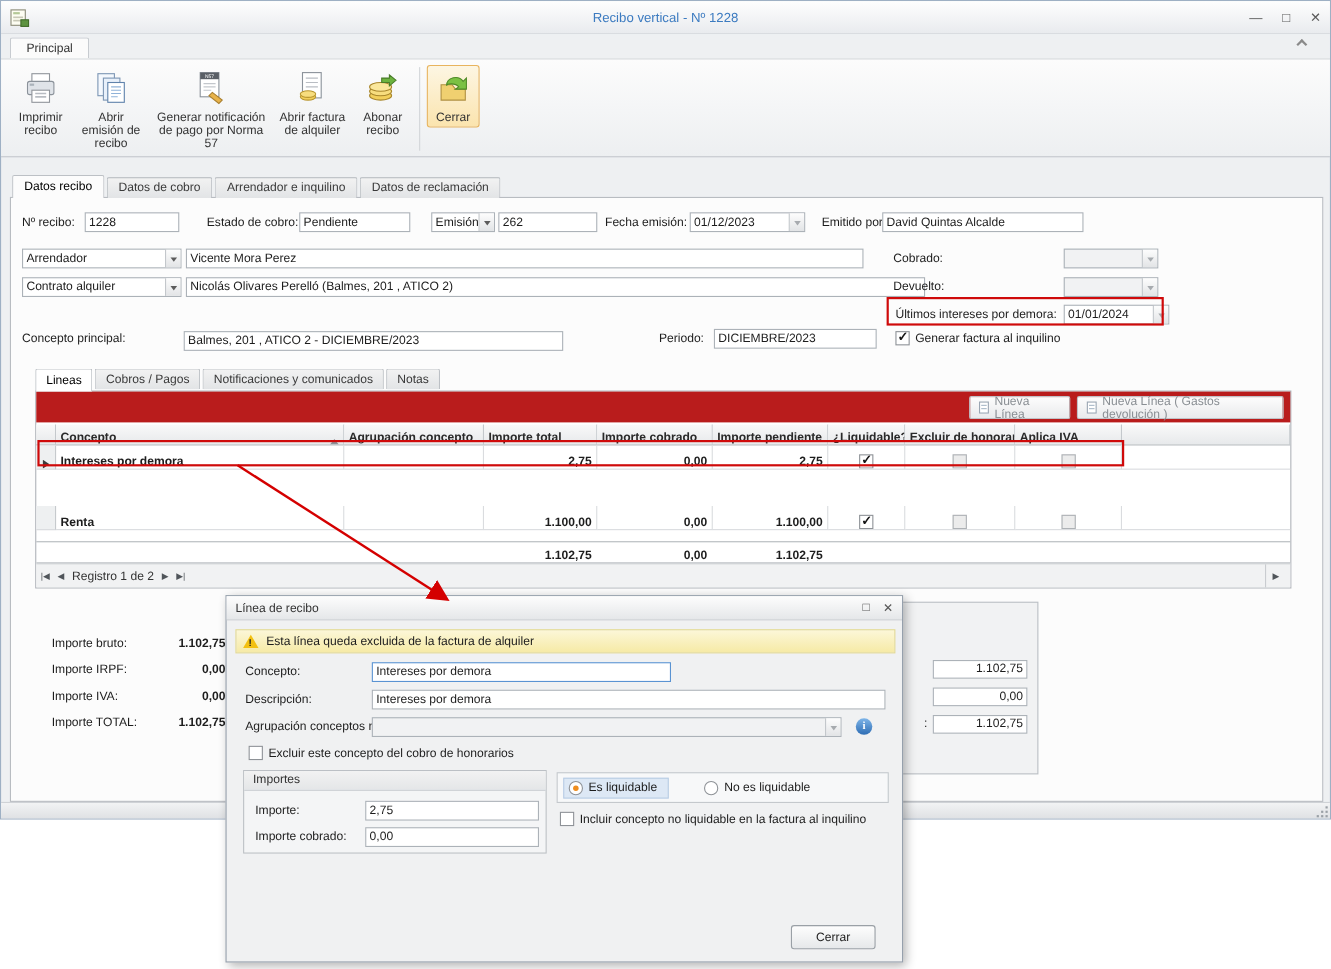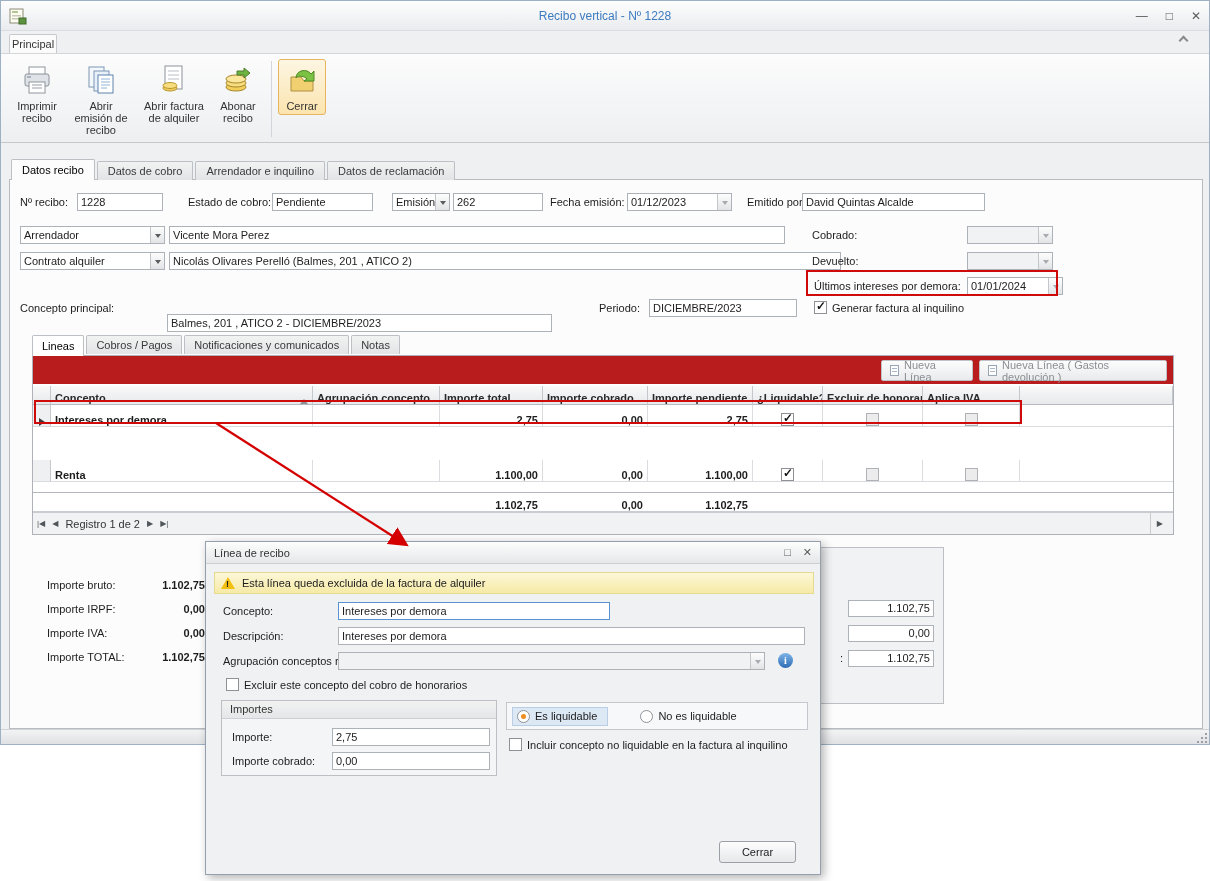--- a/index.html
+++ b/index.html
@@ -7,21 +7,21 @@
   body { background:#ffffff; font-family:"Liberation Sans", sans-serif; font-size:11px; color:#1d1d1d; position:relative; overflow:hidden; }
 
   
   .main-window { position:absolute; left:0; top:0; width:1210px; height:745px; background:#eef0f2; border:1px solid #9eb0c4; }
   .titlebar { height:30px; background:linear-gradient(#fefefe,#e9ebee); border-bottom:1px solid #d9dce0; display:flex; align-items:center; padding:0 8px; position:relative; }
   .titlebar .title { position:absolute; left:0; right:0; text-align:center; color:#3c7bc0; font-size:12px; }
   .win-controls { margin-left:auto; display:flex; gap:18px; color:#5a5a5a; font-size:12px; z-index:2; }
   .win-controls span { cursor:default; }
 
   .ribbon-tabs { height:22px; display:flex; align-items:flex-end; padding:0 8px; background:#eef0f2; position:relative; }
-  .ribbon-tab { padding:3px 2px 3px; background:#fbfbfb; border:1px solid #c7cbd0; border-bottom:none; border-radius:2px 2px 0 0; color:#333; }
+  .ribbon-tab { padding:3px 14px 3px; background:#fbfbfb; border:1px solid #c7cbd0; border-bottom:none; border-radius:2px 2px 0 0; color:#333; }
   .ribbon-collapse { position:absolute; right:22px; top:6px; width:7px; height:7px; border-left:2px solid #8a8a8a; border-top:2px solid #8a8a8a; transform:rotate(45deg); }
 
   .ribbon { height:90px; background:linear-gradient(#fcfcfc,#edeff1); border-top:1px solid #d4d7da; border-bottom:1px solid #c4c8cc; display:flex; align-items:flex-start; padding:5px 8px 0; }
   .ribbon-btn { display:flex; flex-direction:column; align-items:center; padding:4px 3px 2px; text-align:center; color:#333; border:1px solid transparent; border-radius:3px; }
   .ribbon-btn .lbl2 { line-height:12px; margin-top:2px; }
   .ribbon-btn.highlight { border:1px solid #e8b45e; background:linear-gradient(#fdf6e3,#fbe4ae); }
   .ribbon-sep { width:1px; height:76px; background:#d2d5d9; margin:2px 6px 0; }
   .w52{width:56px} .w70{width:72px} .w110{width:110px} .w72{width:74px} .w50{width:54px} .w44{width:48px}
 
   
@@ -168,20 +168,32 @@
             <rect x="4" y="3" width="15" height="20" fill="#f4f8fd" stroke="#7c96b4"></rect>
             <rect x="9" y="7" width="15" height="20" fill="#e8f0fa" stroke="#7c96b4"></rect>
             <rect x="13" y="11" width="15" height="18" fill="#fff" stroke="#5f82ab"></rect>
             <line x1="16" y1="15" x2="25" y2="15" stroke="#8fb2d8"></line>
             <line x1="16" y1="18" x2="25" y2="18" stroke="#8fb2d8"></line>
             <line x1="16" y1="21" x2="25" y2="21" stroke="#8fb2d8"></line>
             <line x1="16" y1="24" x2="22" y2="24" stroke="#8fb2d8"></line>
           </svg></span>
       <span class="lbl2">Abrir emisión de recibo</span>
     </div>
+    <div class="ribbon-btn w110">
+      <span><svg width="32" height="32" viewBox="0 0 32 32">
+            <rect x="6" y="2" width="17" height="22" fill="#fff" stroke="#8b929a"></rect>
+            <rect x="6" y="2" width="17" height="6" fill="#5a5f66"></rect>
+            <text x="14.5" y="7" font-size="4.5" fill="#fff" text-anchor="middle">N57</text>
+            <line x1="9" y1="12" x2="20" y2="12" stroke="#c3c7cc"></line>
+            <line x1="9" y1="15" x2="20" y2="15" stroke="#c3c7cc"></line>
+            <line x1="9" y1="18" x2="16" y2="18" stroke="#c3c7cc"></line>
+            <path d="M17 20 l9 7 -3 3 -9 -7 z" fill="#e8b34a" stroke="#a97f2f"></path>
+          </svg></span>
+      <span class="lbl2">Generar notificación de pago por Norma 57</span>
+    </div>
     <div class="ribbon-btn w72">
       <span><svg width="32" height="32" viewBox="0 0 32 32">
             <rect x="7" y="2" width="17" height="23" fill="#fff" stroke="#8b929a"></rect>
             <line x1="10" y1="7" x2="21" y2="7" stroke="#b9bdc3"></line>
             <line x1="10" y1="11" x2="21" y2="11" stroke="#b9bdc3"></line>
             <line x1="10" y1="15" x2="21" y2="15" stroke="#b9bdc3"></line>
             <ellipse cx="12" cy="24" rx="7" ry="3" fill="#f2cf5b" stroke="#b9962f"></ellipse>
             <ellipse cx="12" cy="21.5" rx="7" ry="3" fill="#f7dd7e" stroke="#b9962f"></ellipse>
           </svg></span>
       <span class="lbl2">Abrir factura de alquiler</span>
@@ -279,21 +291,21 @@
 
     <span class="lbl" style="left:804px;top:97px">Últimos intereses por demora:</span>
     <div class="field" style="left:957px;top:97px;width:96px">
         <span class="val">01/01/2024</span>
         <span class="ddbtn">
           <i style="border-top-color:#a7abaf"></i>
         </span>
       </div>
 
     <span class="lbl" style="left:10px;top:119px">Concepto principal:</span>
-    <div class="field" style="left:157px;top:134px;width:385px">
+    <div class="field" style="left:157px;top:121px;width:345px">
         <span class="val">Balmes, 201 , ATICO 2 - DICIEMBRE/2023</span>
       </div>
     <span class="lbl" style="left:589px;top:119px">Periodo:</span>
     <div class="field" style="left:639px;top:119px;width:148px">
         <span class="val">DICIEMBRE/2023</span>
       </div>
     <label class="cbrow" style="left:804px;top:121px">
       <span class="cb" data-checked="true"></span>
       <span>Generar factura al inquilino</span>
     </label>

